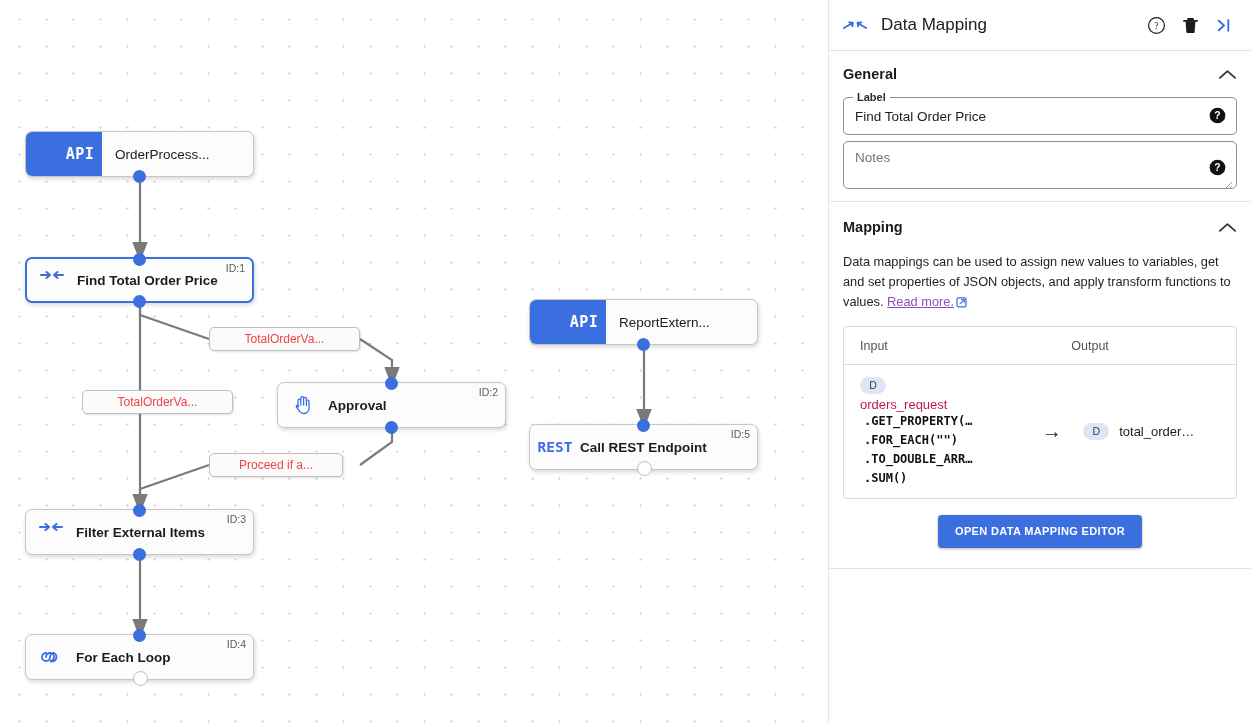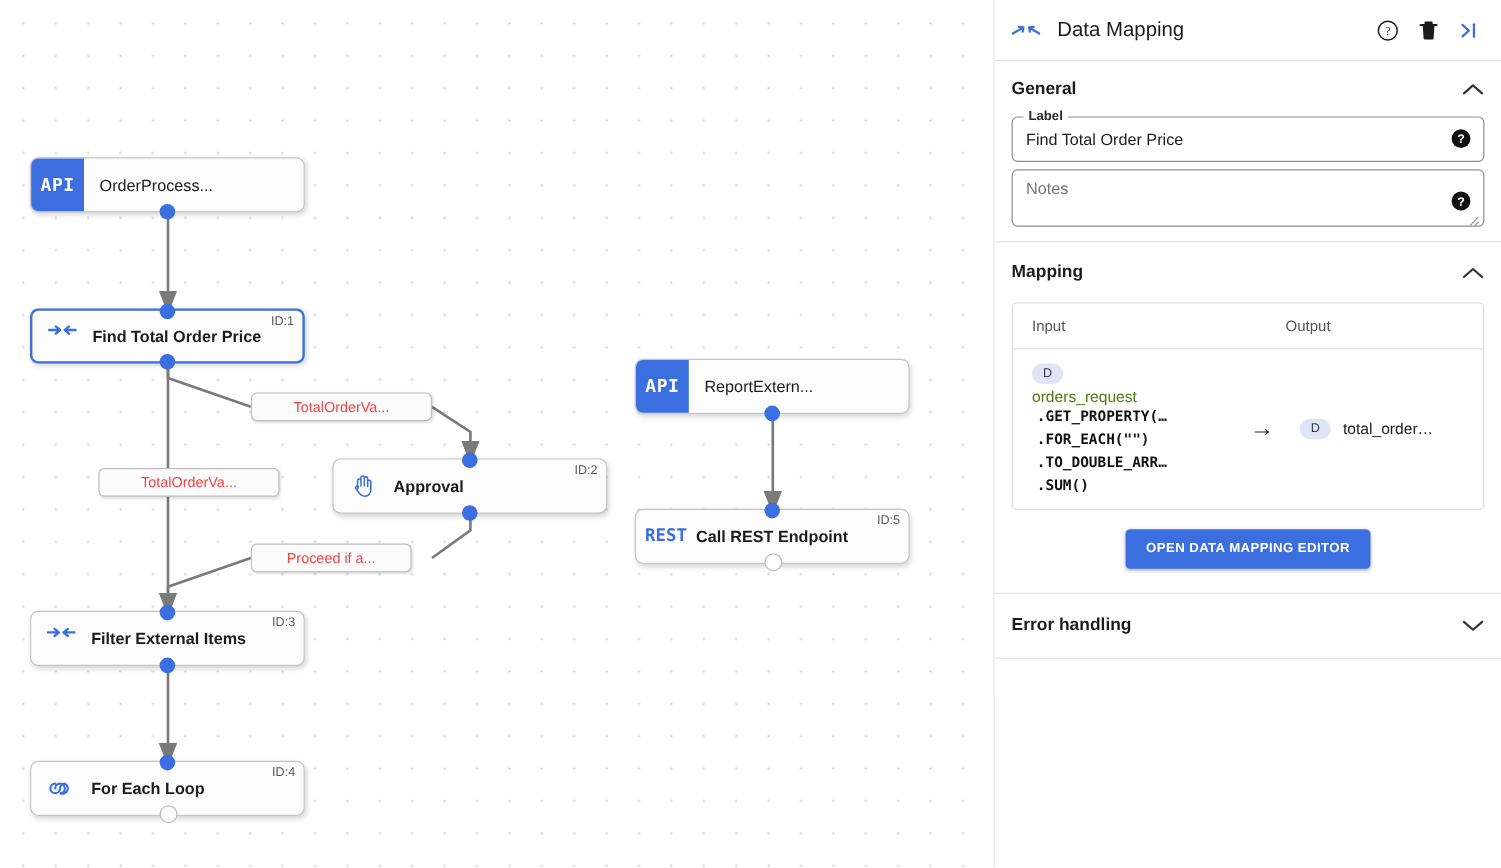--- a/index.html
+++ b/index.html
@@ -59,20 +59,21 @@
     border-radius: 6px 0 0 6px;
     color: #ffffff;
     font-family: "DejaVu Sans Mono", monospace;
     font-size: 15px;
     font-weight: 700;
     letter-spacing: 0.5px;
     display: flex;
     align-items: center;
     justify-content: center;
     flex: none;
+    padding-left: 32px;
   }
   .node .rest-badge {
     width: 50px;
     color: #3b6fe0;
     font-family: "DejaVu Sans Mono", monospace;
     font-size: 14.5px;
     font-weight: 700;
     text-align: center;
     flex: none;
   }
@@ -263,21 +264,21 @@
     justify-content: center;
     min-width: 26px;
     height: 17px;
     padding: 0 7px;
     border-radius: 9px;
     background: #dfe4f7;
     color: #3a3a4a;
     font-size: 10.5px;
     box-sizing: border-box;
   }
-  .var-name { font-size: 13px; color: #4d7c0f; margin-top: 3px; }
+  .var-name { font-size: 13px; color: #be185d; margin-top: 3px; }
   .var-out  { font-size: 13px; color: #1c1c1c; white-space: nowrap; }
   .fn-line {
     font-family: "DejaVu Sans Mono", monospace;
     font-size: 12px;
     font-weight: 700;
     color: #111111;
     margin-left: 4px;
     line-height: 19px;
     white-space: nowrap;
   }
@@ -480,20 +481,26 @@
     <div class="section">
       <div class="section-head" style="height:50px;">
         <div class="section-title">Mapping</div>
         <div class="chev">
           <svg width="19" height="13" viewBox="0 0 20 13">
             <path d="M2,10 L10,3 L18,10" stroke="#333333" stroke-width="1.9" fill="none" stroke-linecap="round" stroke-linejoin="round"></path>
           </svg>
         </div>
       </div>
 
+      <p class="desc">
+        <span>Data mappings can be used to assign new values to variables, get and set properties of JSON objects, and apply transform functions to values. </span><a href="#">Read more.</a><span class="ext-ic"><svg width="12" height="12" viewBox="0 0 12 12">
+              <rect x="1" y="1.8" width="9" height="9" rx="1.3" stroke="#3b6fe0" stroke-width="1.2" fill="none"></rect>
+              <path d="M4.2,7.6 L8,3.8 M5.5,3.5 L8.3,3.5 L8.3,6.3" stroke="#3b6fe0" stroke-width="1.2" fill="none" stroke-linecap="round" stroke-linejoin="round"></path>
+            </svg></span>
+      </p>
 
       <div class="map-table">
         <div class="map-head">
           <div class="th in">Input</div>
           <div class="th out">Output</div>
         </div>
         <div class="map-body">
           <div class="map-in">
             <div class="chip">D</div>
             <div class="var-name">orders_request</div>

